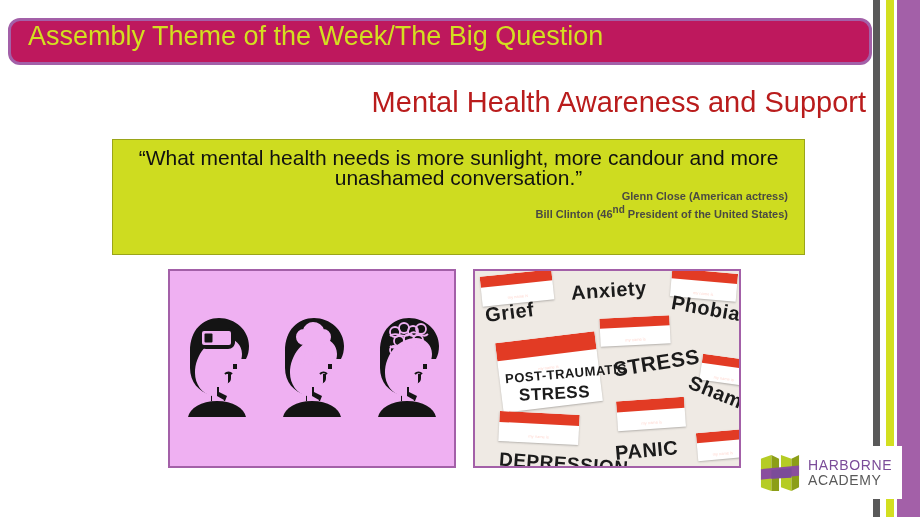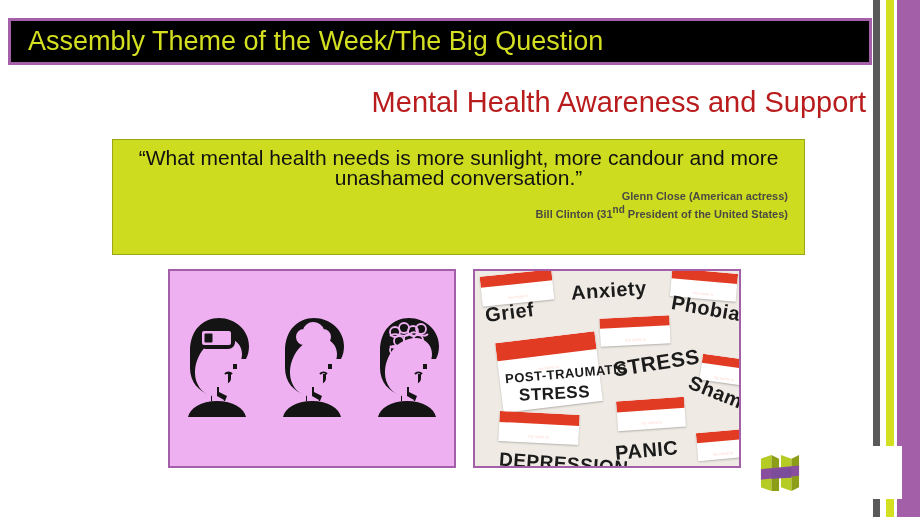--- a/index.html
+++ b/index.html
@@ -25,26 +25,25 @@
   .stripe-green { left: 886px; width: 8px;  background: #D3DF20; }
   .stripe-purple{ left: 897px; width: 23px; background: #A360A8; }
 
   
   .title-bar {
     position: absolute;
     left: 8px;
     top: 18px;
     width: 864px;
     height: 47px;
-    background: #000000;
+    background: #be185d;
     border: 3px solid #A360A8;
-    border-radius: 0;
+    border-radius: 12px;
     box-sizing: border-box;
     display: flex;
-    align-items: center;
   }
   .title-text {
     color: #D3DF20;
     font-size: 27px;
     font-weight: 400;
     padding-left: 17px;
     letter-spacing: 0px;
     white-space: nowrap;
     font-family: "Liberation Sans", sans-serif;
   }
@@ -200,21 +199,21 @@
 </div>
 
 <div class="heading">Mental Health Awareness and Support</div>
 
 <div class="quote-box">
   <div class="quote-text">“What mental health needs is more sunlight, more candour and more unashamed conversation.”</div>
   <div class="quote-attr">
     <span>Glenn Close (American actress)</span>
   </div>
   <div class="quote-attr">
-    <span>Bill Clinton (31</span><sup>nd</sup><span> President of the United States)</span>
+    <span>Bill Clinton (46</span><sup>nd</sup><span> President of the United States)</span>
   </div>
 </div>
 
 <div class="pic pic-heads">
   <div class="heads-row">
 
     <div class="head">
       <svg width="78" height="112" viewBox="0 0 78 112">
         <path fill="#141414" d="M12 46c0-21 13-33 29-33s30 12 30 28c0 5-1 9-3 13l-9 0 0 10-6 0 0 9c0 4-3 6-7 6l-5 0 0 8 8 4-2 5-14 0 0-6c-12-3-21-13-21-27z"></path>
         <path fill="#EFB0F2" d="M48 33c9 0 16 7 16 16 0 4-1 7-3 10l-6 0 0 10-5 0 0 8c0 3-2 5-6 5l-5 0 0 9 7 4-1 3-11 0 0-7c-10-2-17-12-17-23 0-18 13-35 31-35z"></path>
@@ -331,13 +330,17 @@
 
 <div class="logo-box">
   <svg class="logo-mark" viewBox="0 0 44 42">
     <polygon points="2,6 13,2 13,40 2,36" fill="#B5CC24"></polygon>
     <polygon points="13,2 21,6 21,40 13,40" fill="#8C9E18"></polygon>
     <polygon points="23,2 34,6 34,40 23,36" fill="#B5CC24"></polygon>
     <polygon points="34,6 42,2 42,36 34,40" fill="#8C9E18"></polygon>
     <polygon points="2,17 42,13 42,24 2,28" fill="#8A4E9E"></polygon>
     <polygon points="13,18 34,16 34,26 13,27" fill="#7B4C99"></polygon>
   </svg>
+  <div class="logo-words">
+    <div class="logo-line1">HARBORNE</div>
+    <div class="logo-line2">ACADEMY</div>
+  </div>
 </div>
 
 </body></html>

